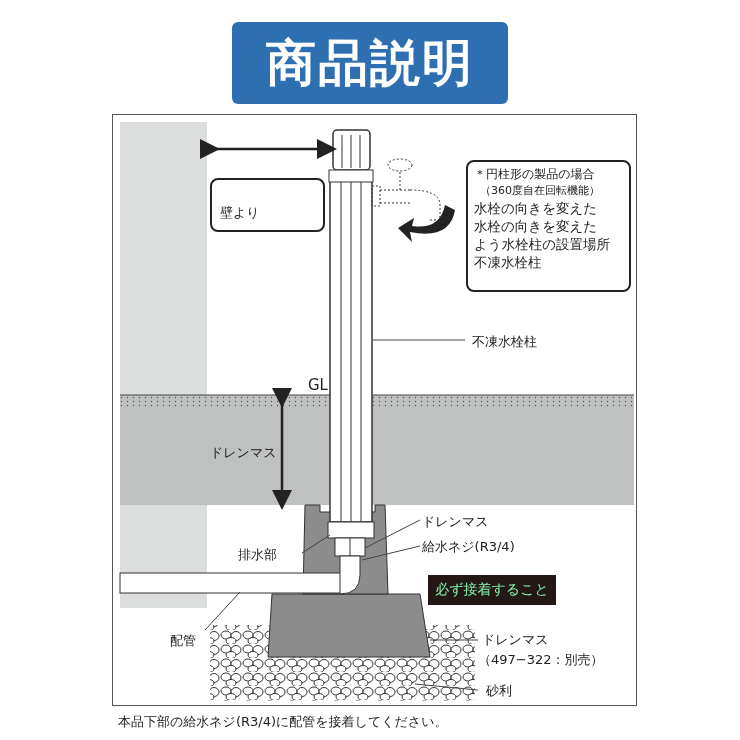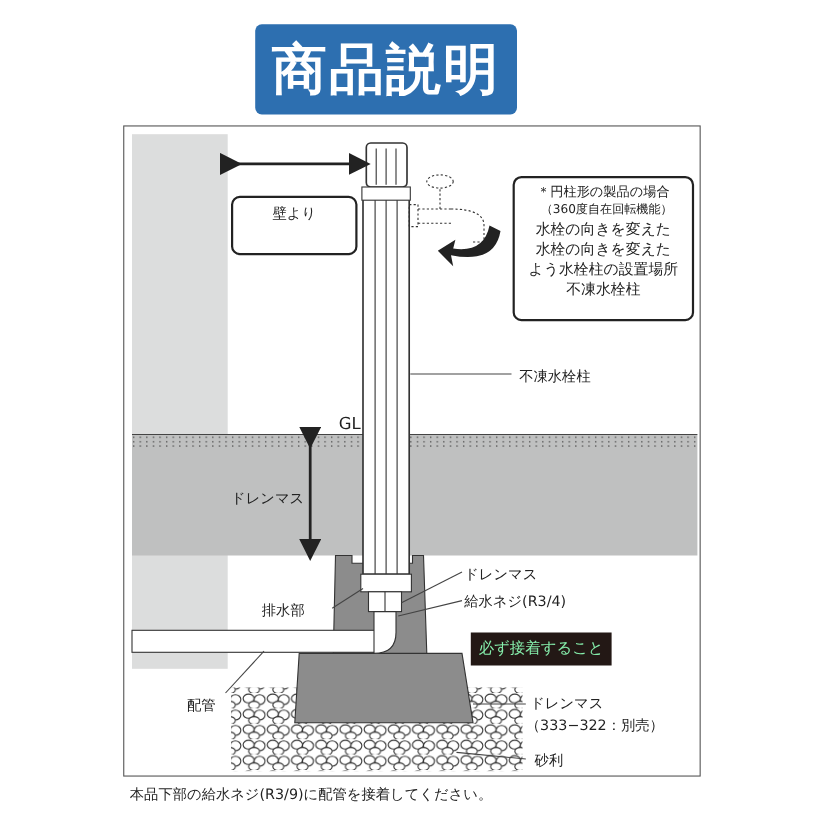--- a/index.html
+++ b/index.html
@@ -1,24 +1,24 @@
 <!DOCTYPE html>
 <html><head>
 <meta charset="utf-8">
 <style>
   html, body { margin:0; padding:0; background:#ffffff; }
   body { width:740px; height:740px; position:relative; overflow:hidden;
          font-family:"DejaVu Sans", "Liberation Sans", sans-serif; color:#222; }
-  .title-badge { position:absolute; left:232px; top:22px; width:238px; height:82px;
+  .title-badge { position:absolute; left:232px; top:22px; width:276px; height:82px;
          background:#2d6fb0; border-radius:6px; display:flex; align-items:center; justify-content:center; }
   .title-badge span { color:#fff; font-size:50px; font-weight:bold; letter-spacing:2px; }
   .frame { position:absolute; left:112px; top:114px; width:525px; height:592px;
          border:1.5px solid #555; box-sizing:border-box; background:#fff; }
   .label { position:absolute; font-size:13px; color:#222; white-space:nowrap; }
-  .bubble { position:absolute; background:#fff; border:2px solid #222; border-radius:8px; box-sizing:border-box;text-align:center; }
+  .bubble { position:absolute; background:#fff; border:2px solid #222; border-radius:8px; box-sizing:border-box; }
   .footer-note { position:absolute; left:118px; top:713px; font-size:13px; color:#222; }
   .black-tag { position:absolute; left:428px; top:575px; width:128px; height:30px; background:#231815;
          color:#86efac; font-size:14px; display:flex; align-items:center; justify-content:center; }
 </style>
 </head>
 <body>
 
 <div class="title-badge">
   <span>商品説明</span>
 </div>
@@ -85,21 +85,21 @@
     <line x1="373" y1="340" x2="465" y2="340"></line>
     <line x1="365" y1="548" x2="420" y2="520"></line>
     <line x1="330" y1="535" x2="302" y2="553"></line>
     <line x1="362" y1="560" x2="420" y2="546"></line>
     <line x1="240" y1="592" x2="205" y2="630"></line>
     <line x1="430" y1="640" x2="478" y2="640"></line>
     <line x1="415" y1="684" x2="478" y2="690"></line>
   </g>
 </svg>
 
-<div class="bubble" style="left:210px;top:178px;width:115px;height:54px;padding:5px 8px;font-size:13px;line-height:20px;">
+<div class="bubble" style="left:210px;top:178px;width:115px;height:54px;padding:23px 8px;font-size:13px;line-height:20px;">
   <div>壁より</div>
 </div>
 
 <div class="bubble" style="left:466px;top:160px;width:165px;height:132px;padding:4px 6px;">
   <div style="font-size:12px;">＊円柱形の製品の場合</div>
   <div style="font-size:11px;padding-left:6px;">（360度自在回転機能）</div>
   <div style="font-size:13.5px;margin-top:2px;">水栓の向きを変えた</div>
   <div style="font-size:13.5px;">水栓の向きを変えた</div>
   <div style="font-size:13.5px;">よう水栓柱の設置場所</div>
   <div style="font-size:13.5px;">不凍水栓柱</div>
@@ -107,16 +107,16 @@
 
 <div class="label" style="left:472px;top:333px;">不凍水栓柱</div>
 <div class="label" style="left:308px;top:376px;font-size:15px;text-align:right;">GL</div>
 <div class="label" style="left:210px;top:444px;">ドレンマス</div>
 <div class="label" style="left:422px;top:513px;">ドレンマス</div>
 <div class="label" style="left:238px;top:546px;">排水部</div>
 <div class="label" style="left:422px;top:538px;">給水ネジ(R3/4)</div>
 <div class="black-tag">必ず接着すること</div>
 <div class="label" style="left:170px;top:632px;">配管</div>
 <div class="label" style="left:482px;top:631px;">ドレンマス</div>
-<div class="label" style="left:478px;top:651px;">（333−322：別売）</div>
+<div class="label" style="left:478px;top:651px;">（497−322：別売）</div>
 <div class="label" style="left:486px;top:682px;">砂利</div>
 
-<div class="footer-note">本品下部の給水ネジ(R3/9)に配管を接着してください。</div>
+<div class="footer-note">本品下部の給水ネジ(R3/4)に配管を接着してください。</div>
 
 </body></html>

